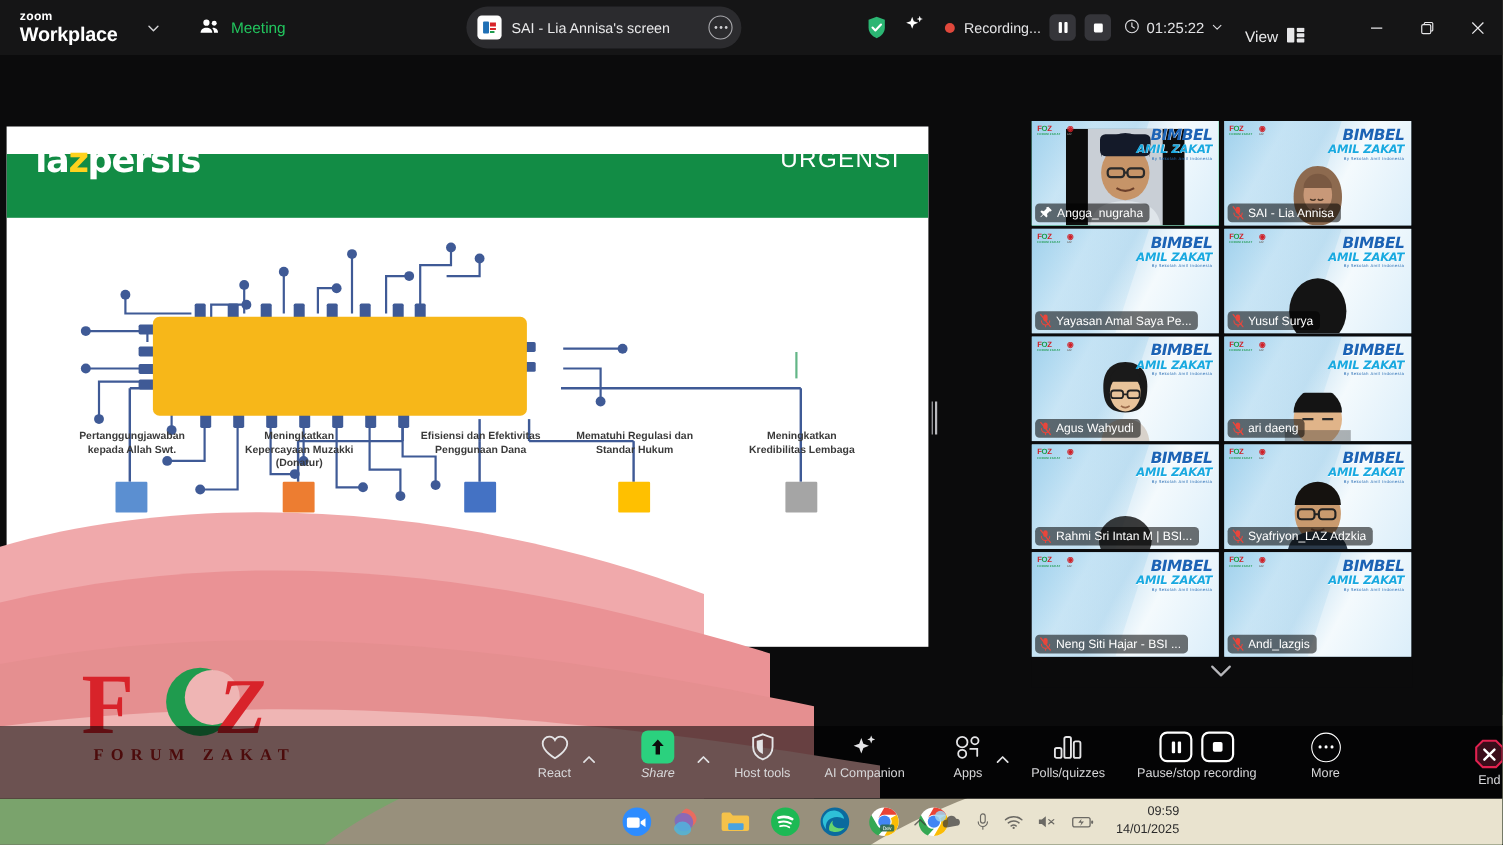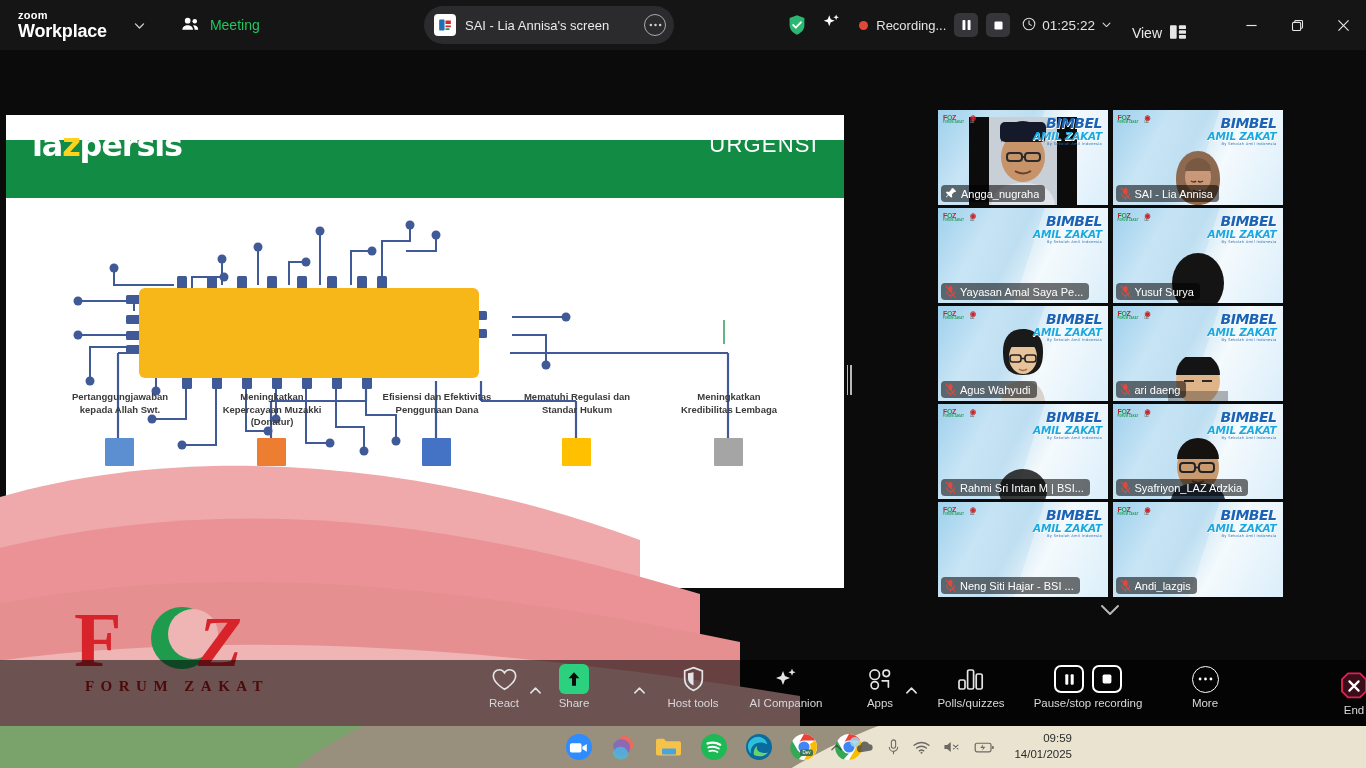--- a/index.html
+++ b/index.html
@@ -834,21 +834,21 @@
               </svg>
           </span>
           <span class="tb-lbl">React</span>
         </div>
         <div class="tb-arrow" style="left:527px;">
           <svg width="13" height="9" viewBox="0 0 14 9">
               <path d="M2 7l5-5 5 5" fill="none" stroke="currentColor" stroke-width="1.7" stroke-linecap="round" stroke-linejoin="round"></path>
             </svg>
         </div>
 
-        <div class="tb-item" style="left:532px;">
+        <div class="tb-item" style="left:556px;font-style:italic;">
           <span class="tb-ico">
             <span class="share-green">
               <svg width="16" height="18" viewBox="0 0 16 18">
                   <path d="M8 2.2l5.4 6H10v7.6H6V8.2H2.6z" fill="#0c0c0c"></path>
                 </svg>
             </span>
           </span>
           <span class="tb-lbl">Share</span>
         </div>
         <div class="tb-arrow" style="left:631px;">

